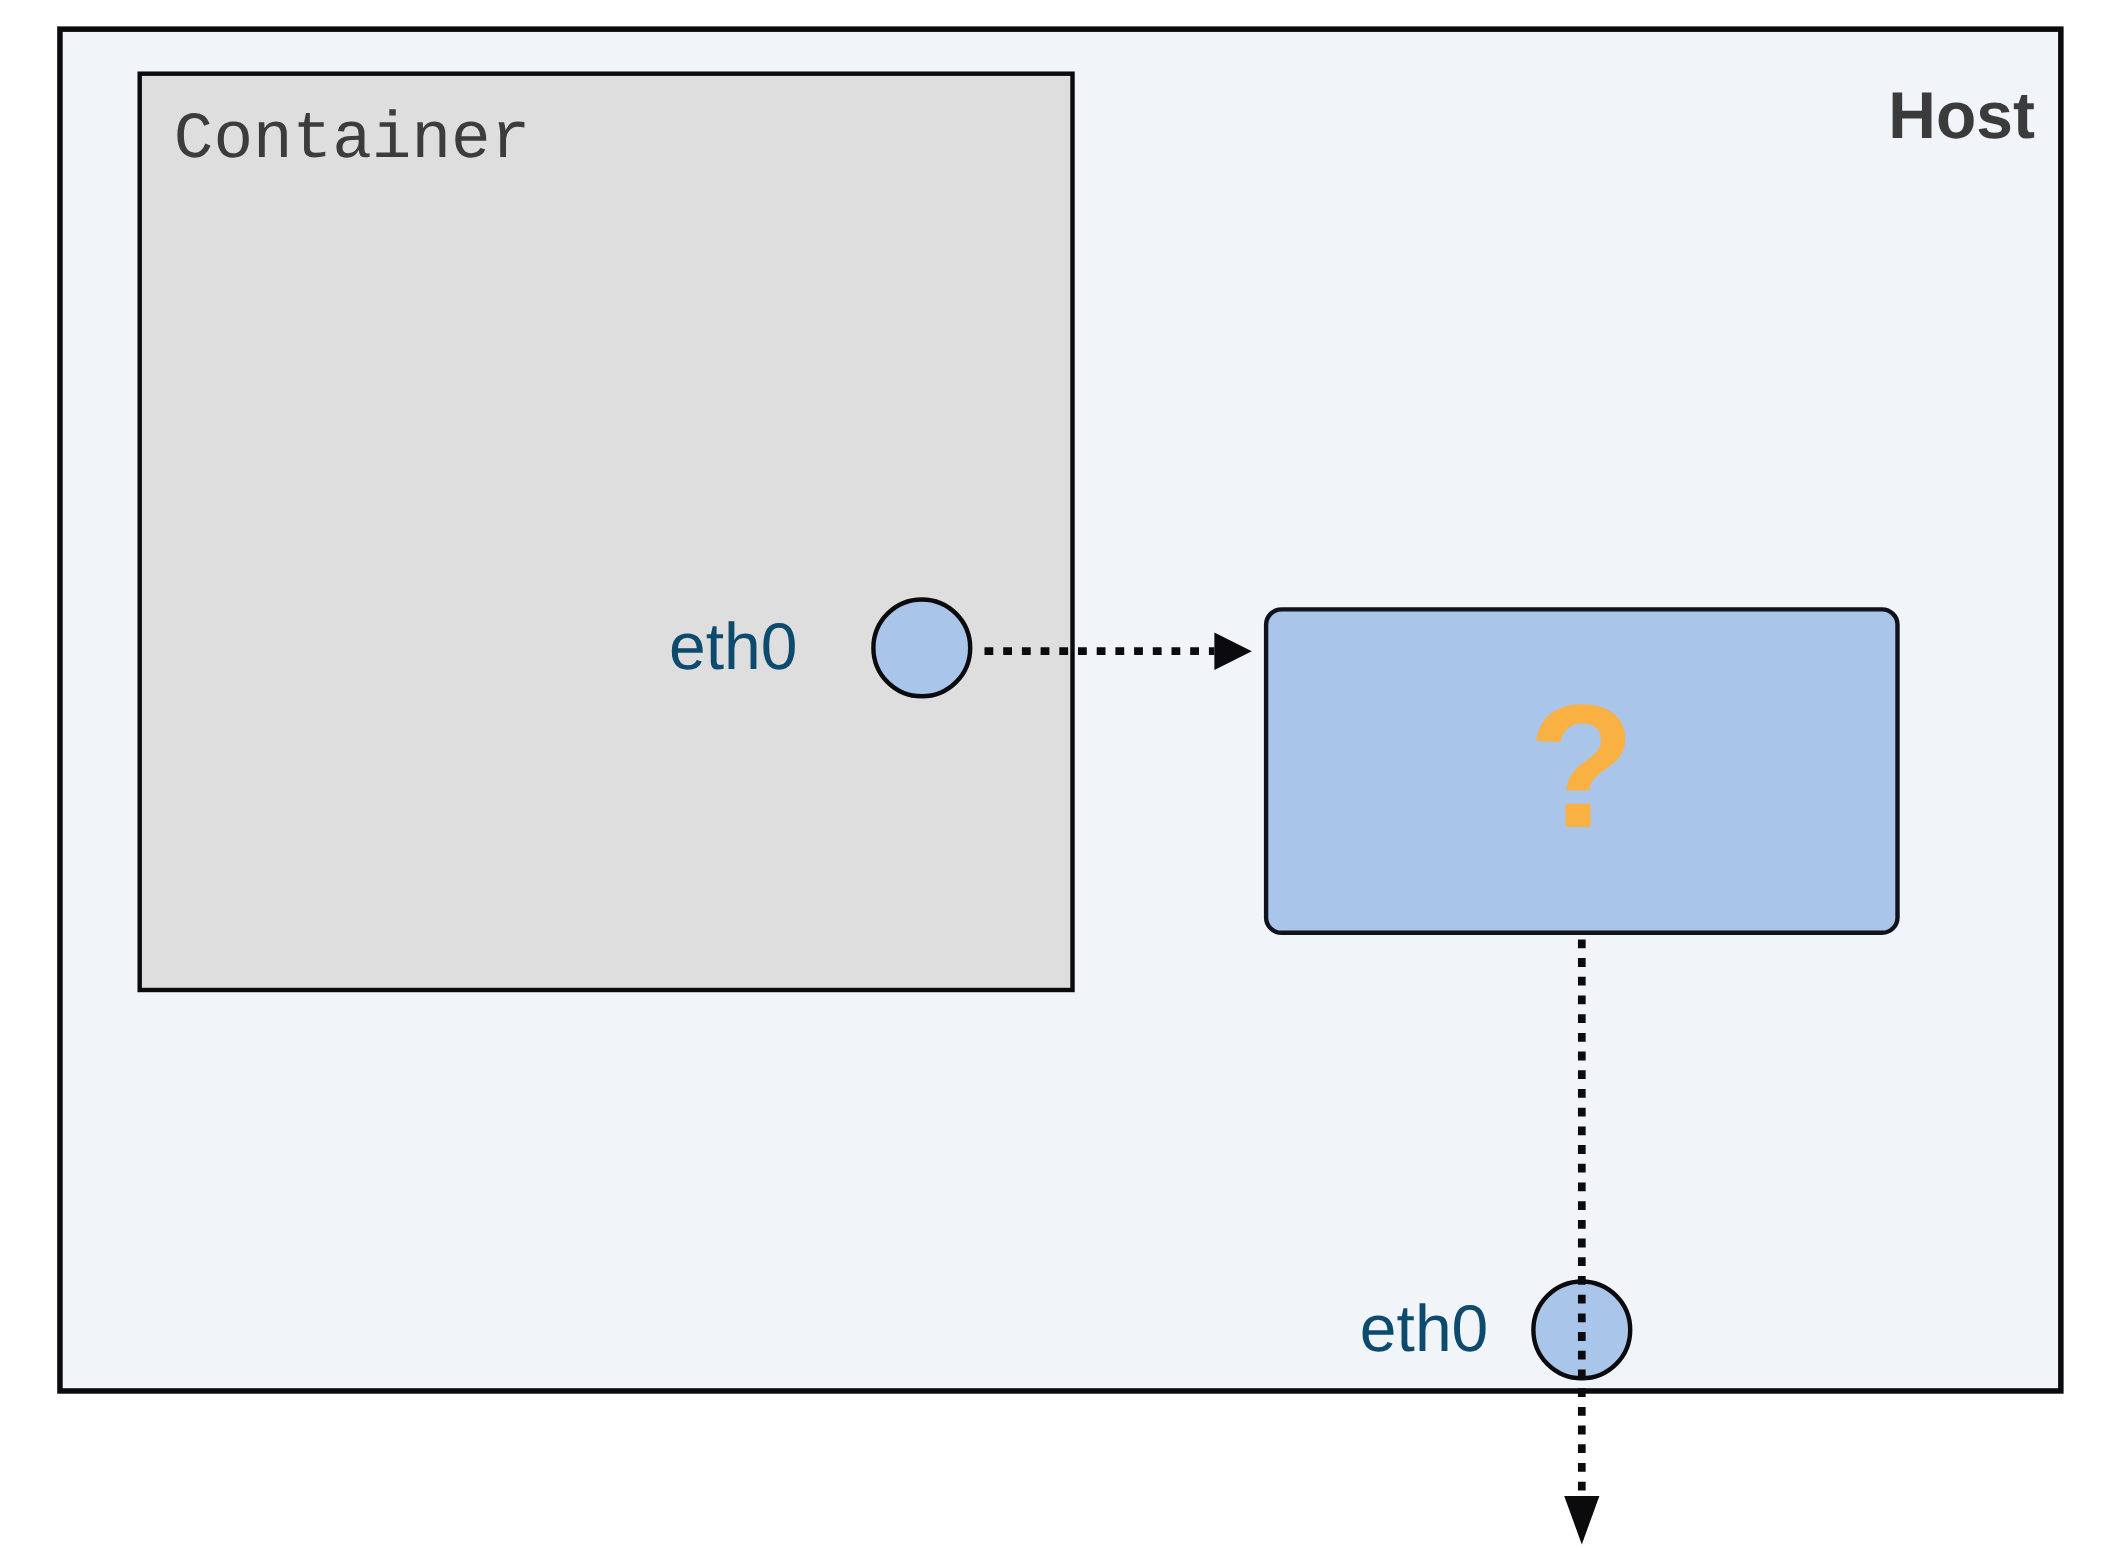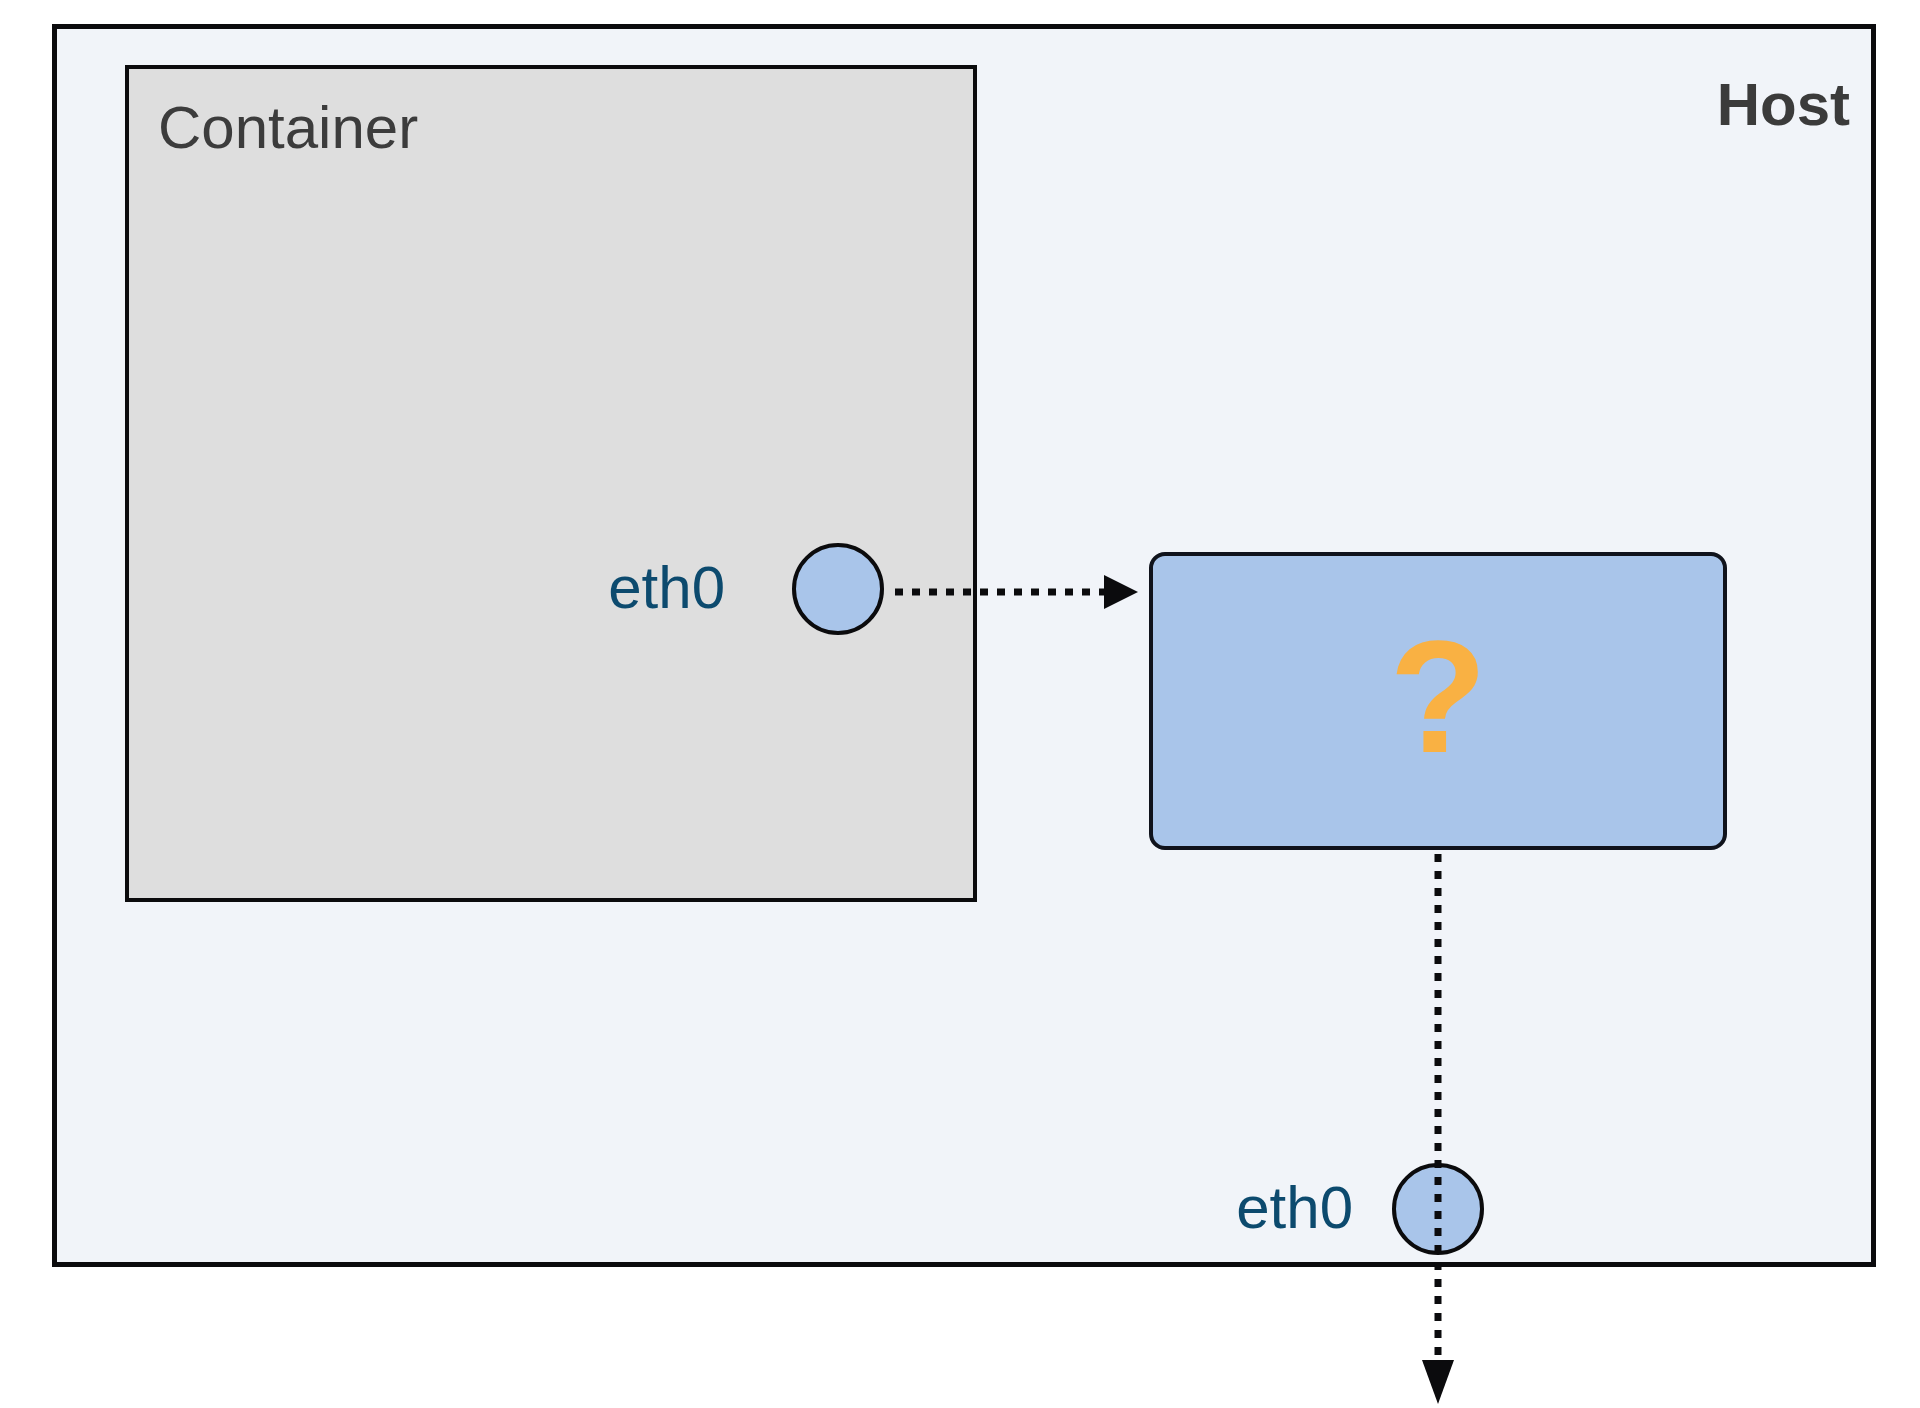--- a/index.html
+++ b/index.html
@@ -42,20 +42,21 @@
     background: #dedede;
     border: 4px solid #0b0b0d;
     z-index: 2;
   }
   .container-label {
     left: 158px; top: 95px;
     font-size: 60px;
     line-height: 1.1;
     color: #3c3c3c;
     z-index: 3;
+    font-family: Liberation Mono, monospace;
   }
 
   .eth-label {
     font-size: 60px;
     line-height: 68px;
     color: #0c4a6e;
     text-align: right;
     z-index: 3;
   }
   .eth-label.container-eth0 {

